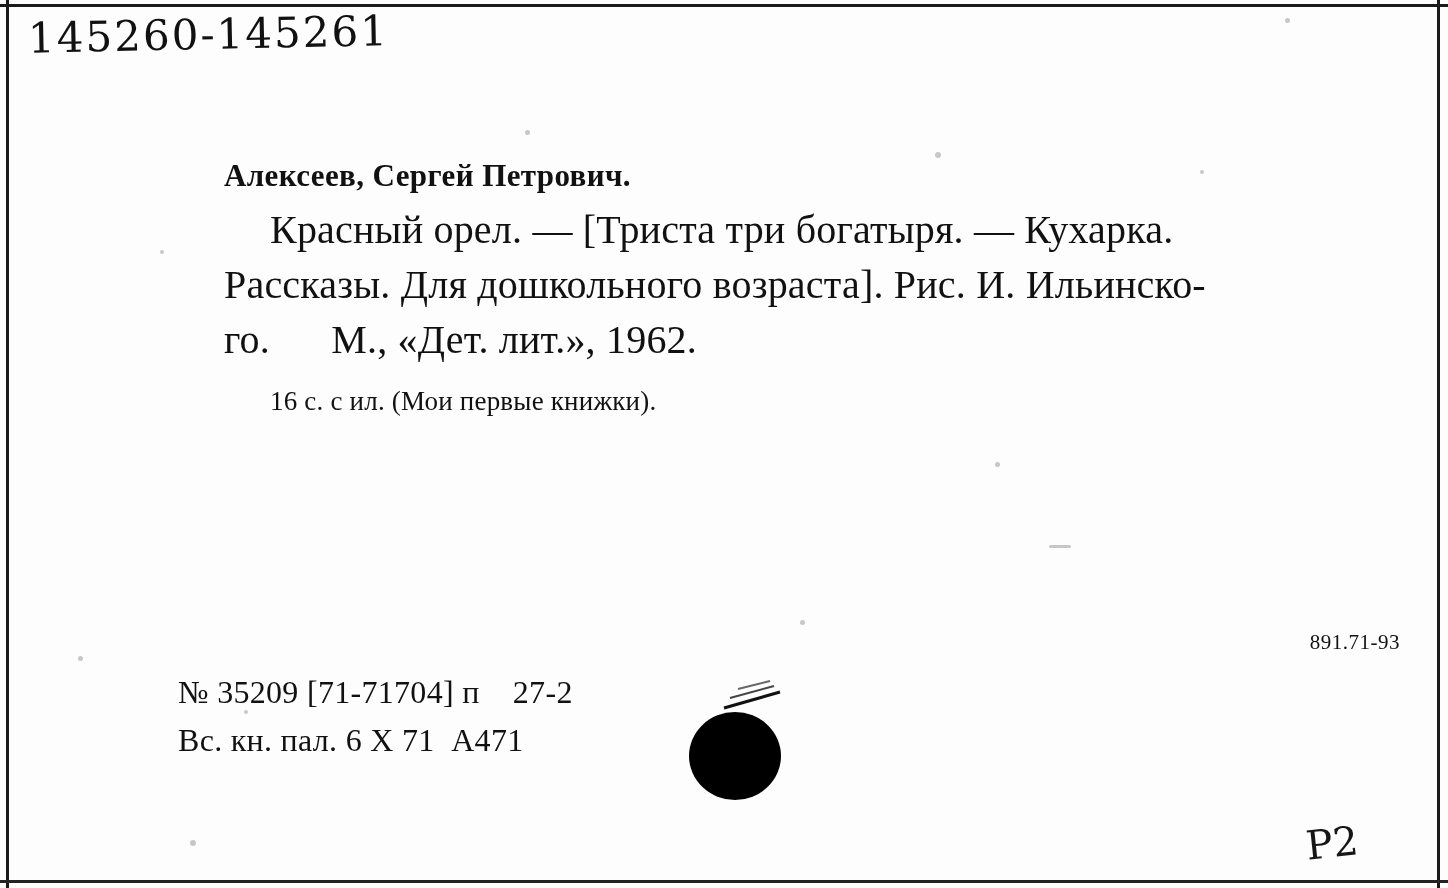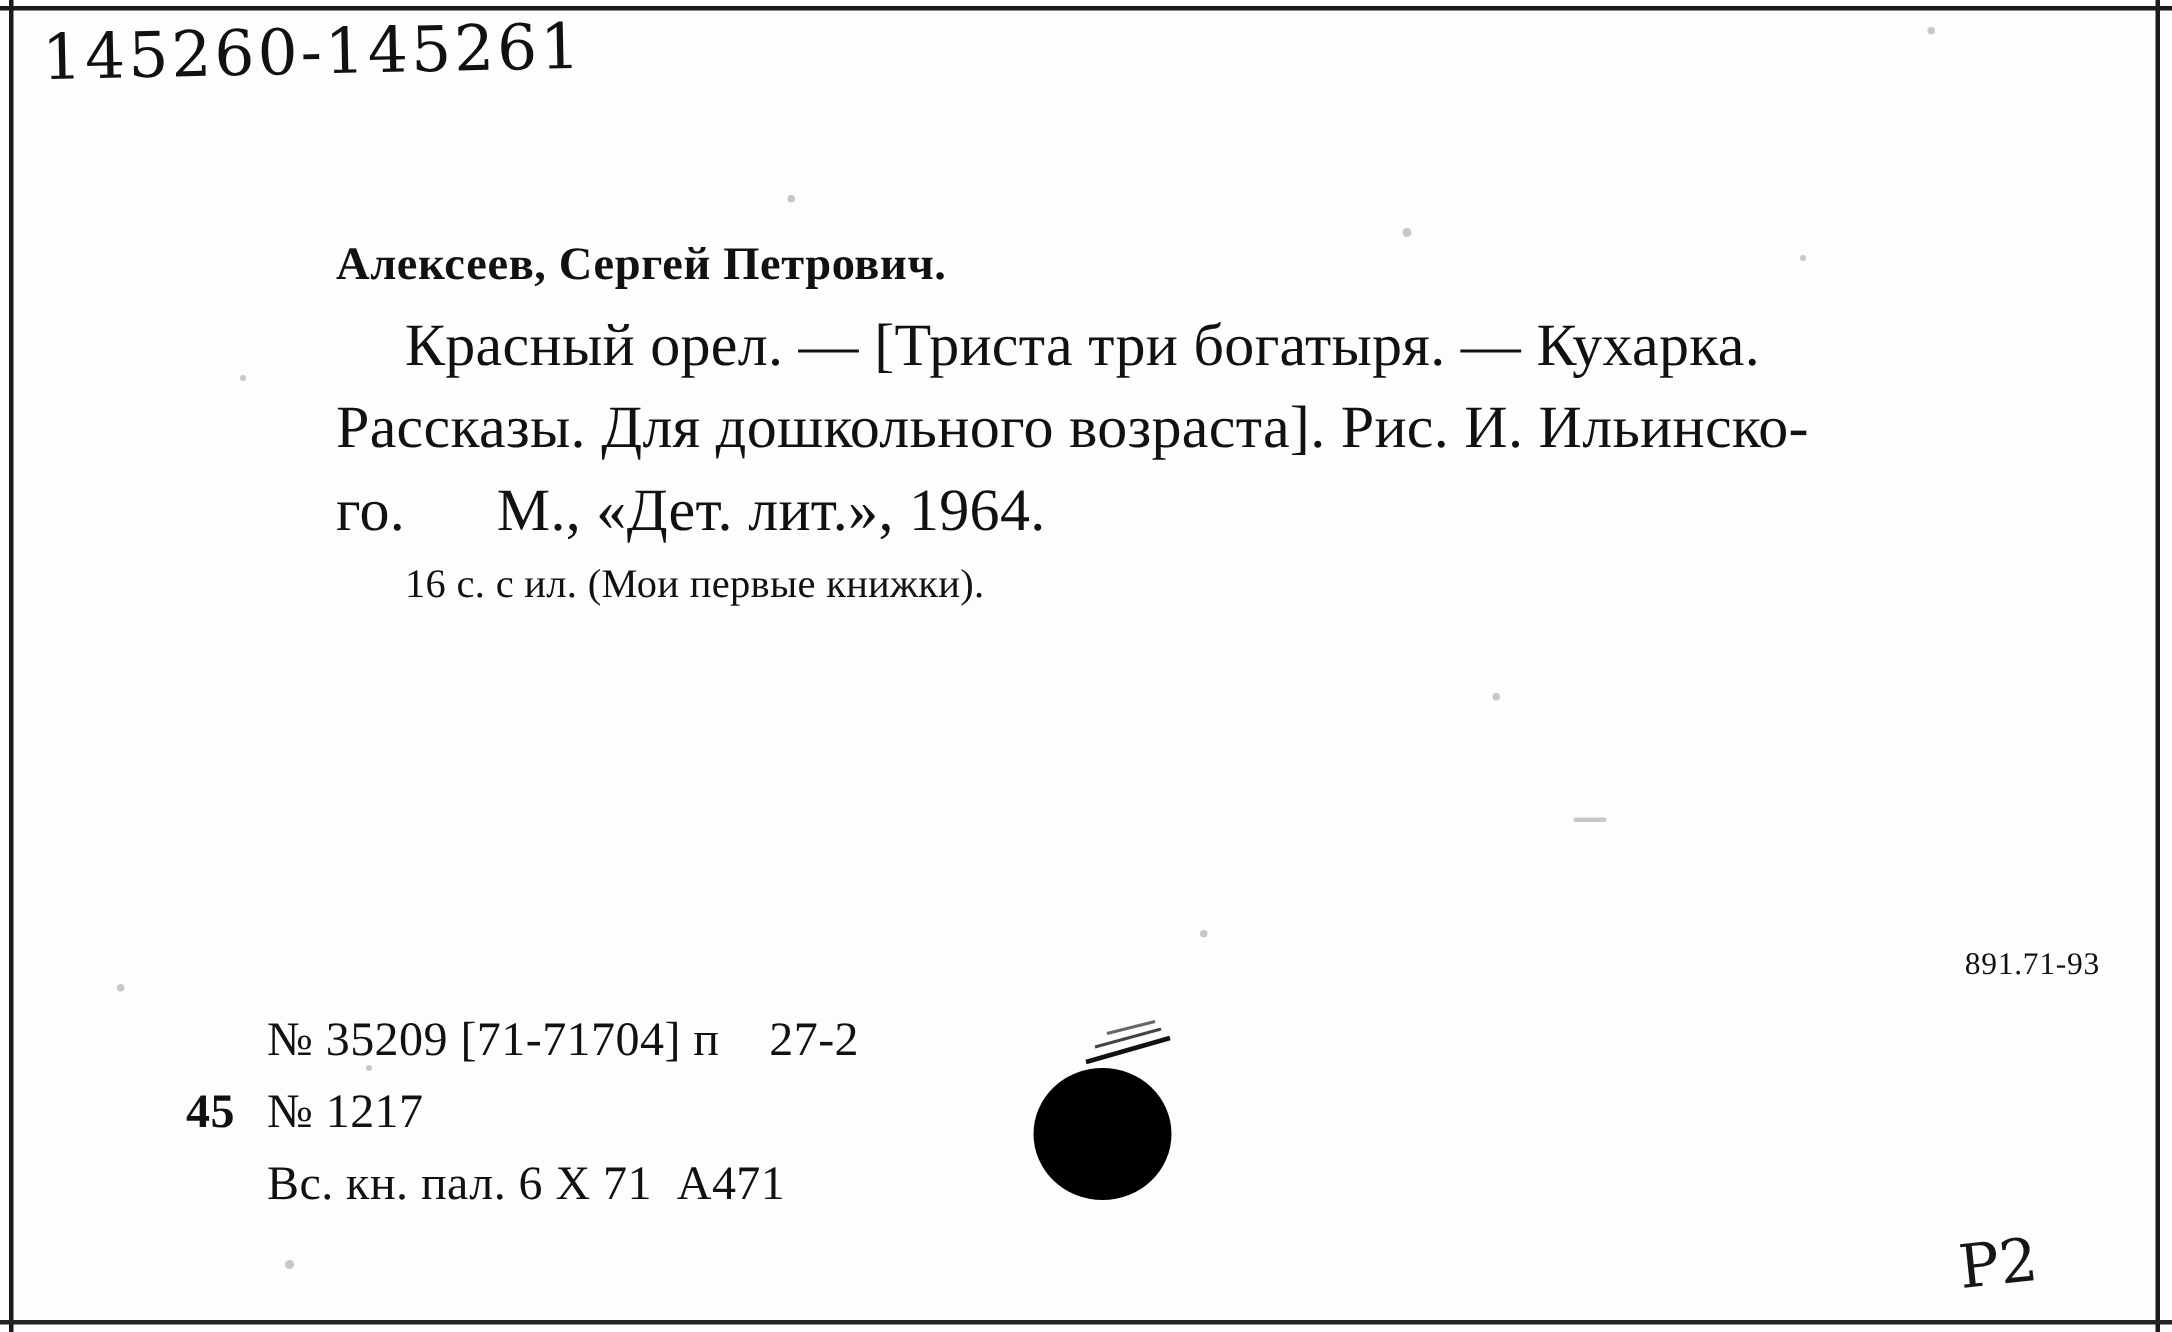--- a/index.html
+++ b/index.html
@@ -74,21 +74,21 @@
     line-height: 1.38;
     letter-spacing: 0.2px;
   }
   .title-line-1 {
     text-indent: 46px;
   }
   .title-line-3 {
     white-space: pre;
   }
   .collation {
-    margin-top: 2px;
+    margin-top: 14px;
     font-size: 27px;
     line-height: 1.45;
     text-indent: 46px;
     letter-spacing: 0.2px;
   }
 
   
   .classification {
     position: absolute;
     right: 48px;
@@ -168,37 +168,33 @@
   <div class="border-right"></div>
   <div class="border-bottom"></div>
 
   <div class="handwriting">145260-145261</div>
 
   <div class="record">
     <div class="author">Алексеев, Сергей Петрович.</div>
     <div class="title-block">
       <div class="title-line-1">Красный орел. — [Триста три богатыря. — Кухарка.</div>
       <div class="title-line-2">Рассказы. Для дошкольного возраста]. Рис. И. Ильинско-</div>
-      <div class="title-line-3">го.      М., «Дет. лит.», 1964.</div>
+      <div class="title-line-3">го.      М., «Дет. лит.», 1962.</div>
     </div>
     <div class="collation">
       <div>16 с. с ил. (Мои первые книжки).</div>
     </div>
   </div>
 
   <div class="classification">891.71-93</div>
 
   <div class="footer">
     <div class="footer-row">
       <span class="footer-prefix blank"></span>
       <span>№ 35209 [71-71704] п    27-2</span>
-    </div>
-    <div class="footer-row">
-      <span class="footer-prefix">45</span>
-      <span>№ 1217</span>
     </div>
     <div class="footer-row">
       <span class="footer-prefix blank"></span>
       <span>Вс. кн. пал. 6 X 71  А471</span>
     </div>
   </div>
 
   <div class="blot"></div>
   <svg class="blot-tail" viewBox="0 0 62 34">
     <path d="M2 30 L58 14" stroke="#111" stroke-width="3" fill="none"></path>

